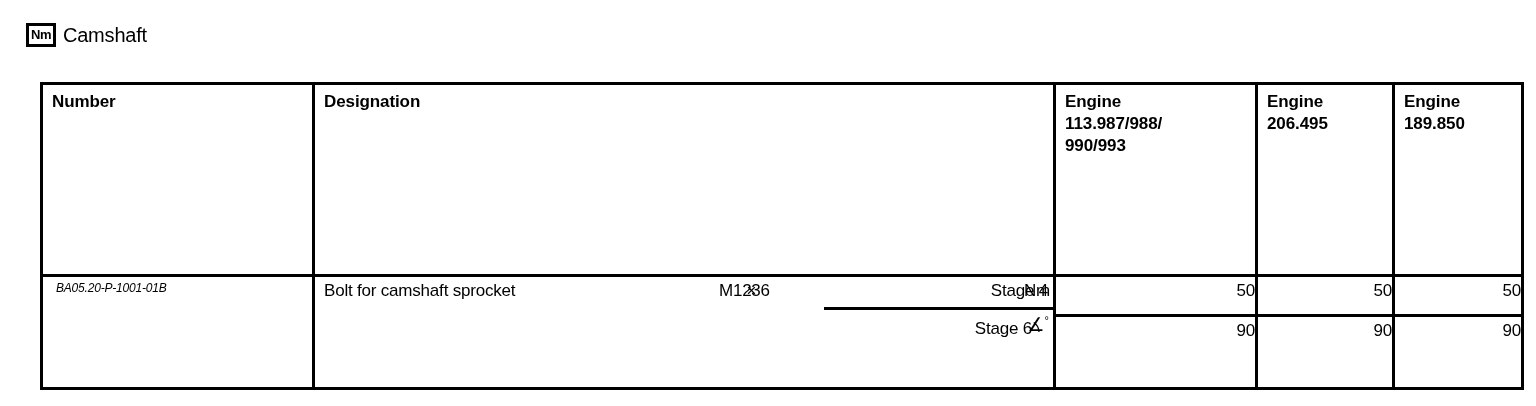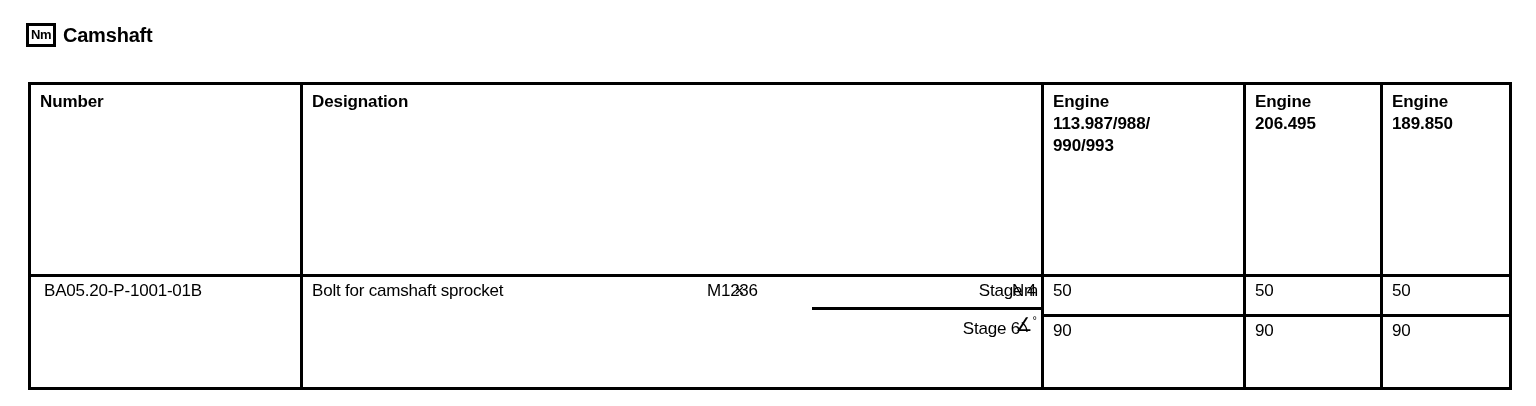--- a/index.html
+++ b/index.html
@@ -31,28 +31,28 @@
     font-size: 13px;
     font-weight: bold;
     line-height: 1;
     padding: 2px 2px 3px 2px;
     letter-spacing: -0.5px;
     font-family: "Liberation Sans", sans-serif;
     display: inline-block;
   }
   .page-title {
     font-size: 20px;
-    font-weight: bold;
+    font-weight: normal;
     letter-spacing: -0.2px;
   }
 
   
   .torque-table {
     position: absolute;
-    left: 28px;
+    left: 40px;
     top: 82px;
     width: 1484px;
     border-collapse: collapse;
     table-layout: fixed;
     border: 3px solid #000;
   }
   .torque-table td {
     vertical-align: top;
     padding: 0;
     border: 0;
@@ -87,26 +87,27 @@
     font-weight: normal;
     font-size: 17px;
     line-height: 1.2;
     letter-spacing: -0.2px;
   }
 
   
   .row-stage1 td { height: 37px; border-bottom: 3px solid #000; }
   .row-stage2 td { height: 70px; }
 
-  .val-cell { padding: 4px 0 0 9px; font-size: 17px; }
+  .val-cell { padding: 4px 0 0 9px; font-size: 17px; text-align: right; }
 
   
   .num-cell {
     padding: 4px 0 0 13px;
-    font-size: 17px;
+    font-size: 12px;
+    font-style: italic;
   }
 
   
   .design-inner {
     position: relative;
     height: 107px;
   }
   .design-line1 {
     position: absolute;
     left: 9px;

